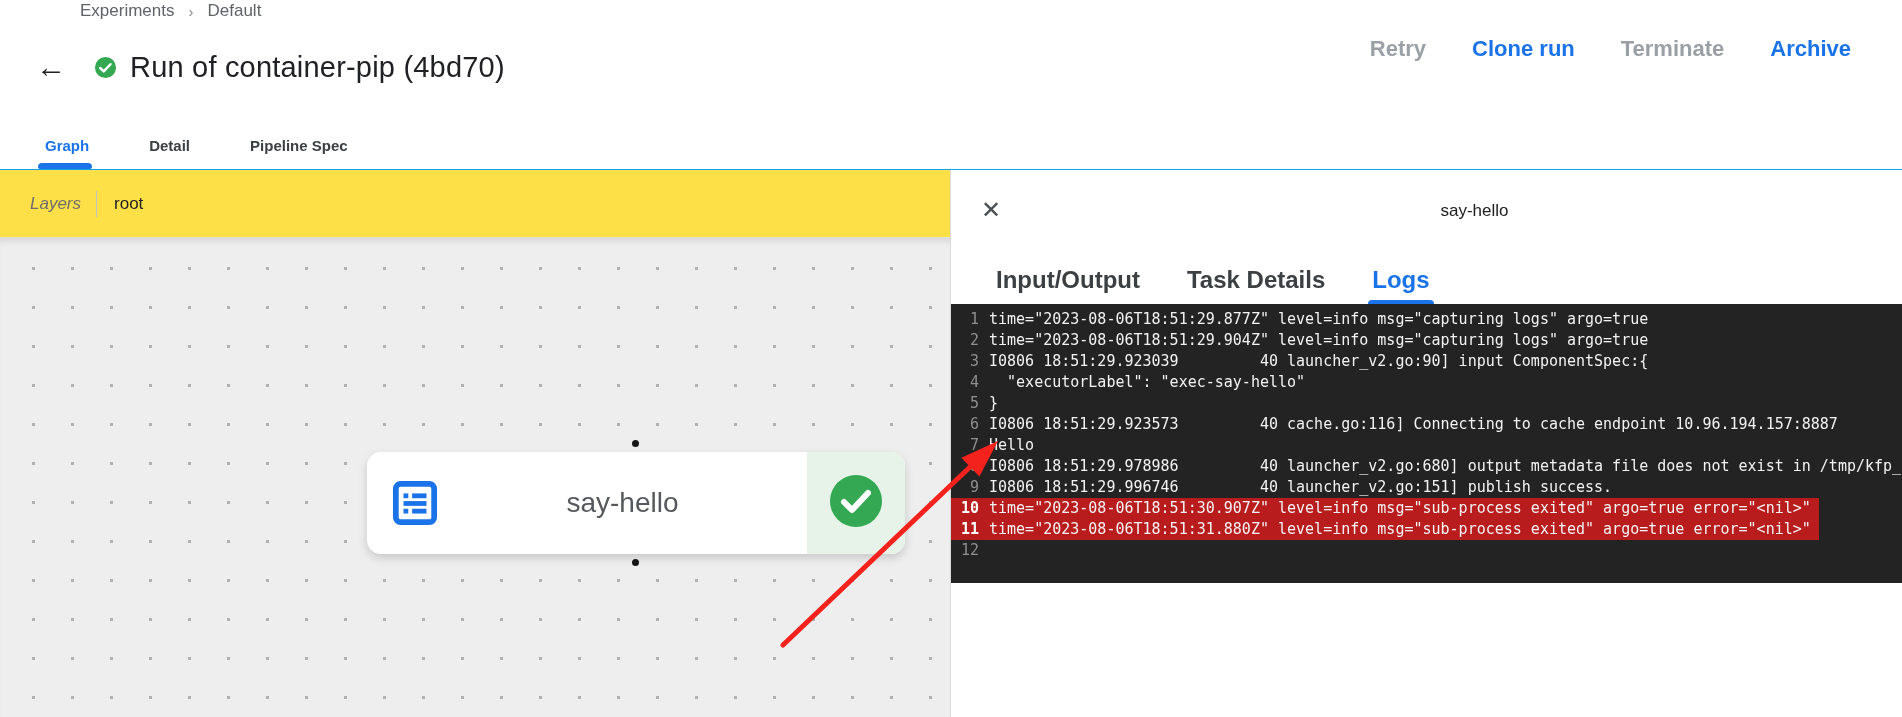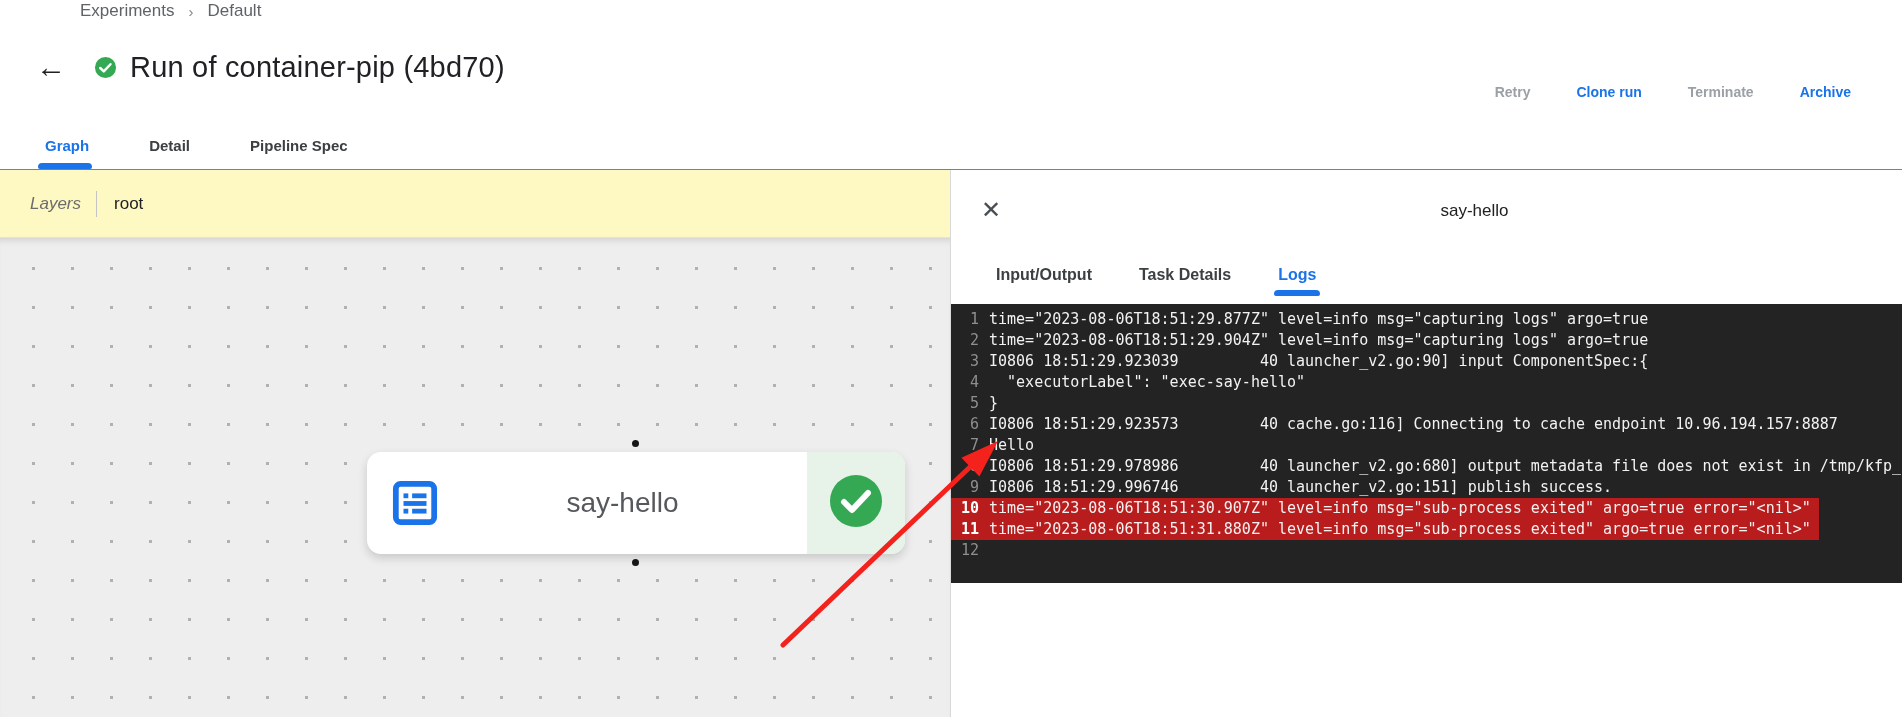--- a/index.html
+++ b/index.html
@@ -12,32 +12,32 @@
   .breadcrumb { position: absolute; left: 80px; top: 1px; display: flex; align-items: center; gap: 14px;
                 font-size: 17px; color: #5f6368; }
   .crumb { cursor: pointer; }
   .crumb-sep { font-size: 15px; color: #80868b; }
   .title-row { position: absolute; left: 36px; top: 48px; height: 38px; display: flex; align-items: center; }
   .back { font-size: 30px; color: #202124; line-height: 30px; cursor: pointer; }
   .badge { margin-left: 28px; width: 23px; height: 23px; display: inline-block; }
   .page-title { margin: 0 0 0 13px; font-size: 29px; font-weight: 400; color: #202124; letter-spacing: 0.2px; text-align: right; }
   .actions { position: absolute; right: 51px; top: 36px; display: flex; gap: 46px; align-items: center; }
   .tbtn { background: none; border: none; padding: 0; font-family: "Liberation Sans", sans-serif;
-          font-size: 14px; font-weight: bold; color: #1a73e8; cursor: pointer; margin-top: 48px; }
+          font-size: 22px; font-weight: bold; color: #1a73e8; cursor: pointer; }
   .tbtn.disabled { color: #9aa0a6; cursor: default; }
   .tabs { position: absolute; left: 45px; bottom: 0; display: flex; gap: 60px; }
   .tab { position: relative; font-size: 15px; font-weight: bold; color: #3c4043; padding-bottom: 15px; cursor: pointer; }
   .tab.active { color: #1a73e8; }
   .tab.active::after { content: ""; position: absolute; left: -7px; right: -3px; bottom: 0; height: 6px;
                        background: #1a73e8; border-radius: 4px 4px 2px 2px; }
 
   
   .body { display: flex; height: 547px; }
   .left { width: 950px; flex: none; display: flex; flex-direction: column; }
-  .layers-bar { height: 68px; background: #fef9c3; border-bottom: 1px solid #e2e2e2;
+  .layers-bar { height: 68px; background: #fde047; border-bottom: 1px solid #e2e2e2;
                 display: flex; align-items: center; padding-left: 30px; }
   .layers-label { font-style: italic; font-size: 17px; color: #6d6d6d; }
   .layers-divider { width: 1px; height: 26px; background: #c4c4c4; margin: 0 17px 0 15px; }
   .layers-value { font-size: 17px; color: #202124; cursor: pointer; }
   .canvas { position: relative; flex: 1; overflow: hidden;
             background-color: #eeeeee;
             background-image: radial-gradient(circle, #b1b1b1 1.6px, transparent 1.9px);
             background-size: 39px 39px; background-position: 14px 11px;
             box-shadow: inset 0 7px 7px -5px rgba(0,0,0,0.13); }
   .anchor { position: absolute; width: 7px; height: 7px; border-radius: 50%; background: #161616; }
@@ -51,21 +51,21 @@
   .node-status { width: 98px; height: 102px; flex: none; background: #e7f3e9; border-radius: 0 14px 14px 0;
                  display: flex; align-items: center; justify-content: center; }
 
   
   .panel { flex: 1; position: relative; background: #fff; border-left: 1px solid #d9d9d9; }
   .panel-close { position: absolute; left: 30px; top: 28px; font-size: 24px; line-height: 24px;
                  color: #4a4f54; cursor: pointer; }
   .panel-title { position: absolute; left: 0; right: 0; top: 31px; text-align: center; padding-left: 96px;
                  font-size: 17px; color: #212121; }
   .panel-tabs { position: absolute; left: 45px; top: 96px; display: flex; gap: 47px; }
-  .ptab { position: relative; font-size: 16px; font-weight: bold; color: #3c4043; padding-bottom: 12px; cursor: pointer; }
+  .ptab { position: relative; font-size: 24px; font-weight: bold; color: #3c4043; padding-bottom: 12px; cursor: pointer; }
   .ptab.active { color: #1a73e8; }
   .ptab.active::after { content: ""; position: absolute; left: -4px; right: -4px; bottom: 0; height: 6px;
                         background: #1a73e8; border-radius: 4px 4px 2px 2px; }
   .log-block { position: absolute; left: 0; right: 0; top: 134px; height: 279px; background: #232323;
                overflow: hidden; padding-top: 5px;
                font-family: "DejaVu Sans Mono", monospace; font-size: 15px; line-height: 21px; color: #f2f2f2; }
   .log-row { display: flex; }
   .log-row .ln { width: 28px; flex: none; text-align: right; color: #8f8f8f; margin-right: 10px; }
   .log-row .lt { white-space: pre; }
   .log-row.hl { background: #b91c1c; width: fit-content; padding-right: 8px; }

